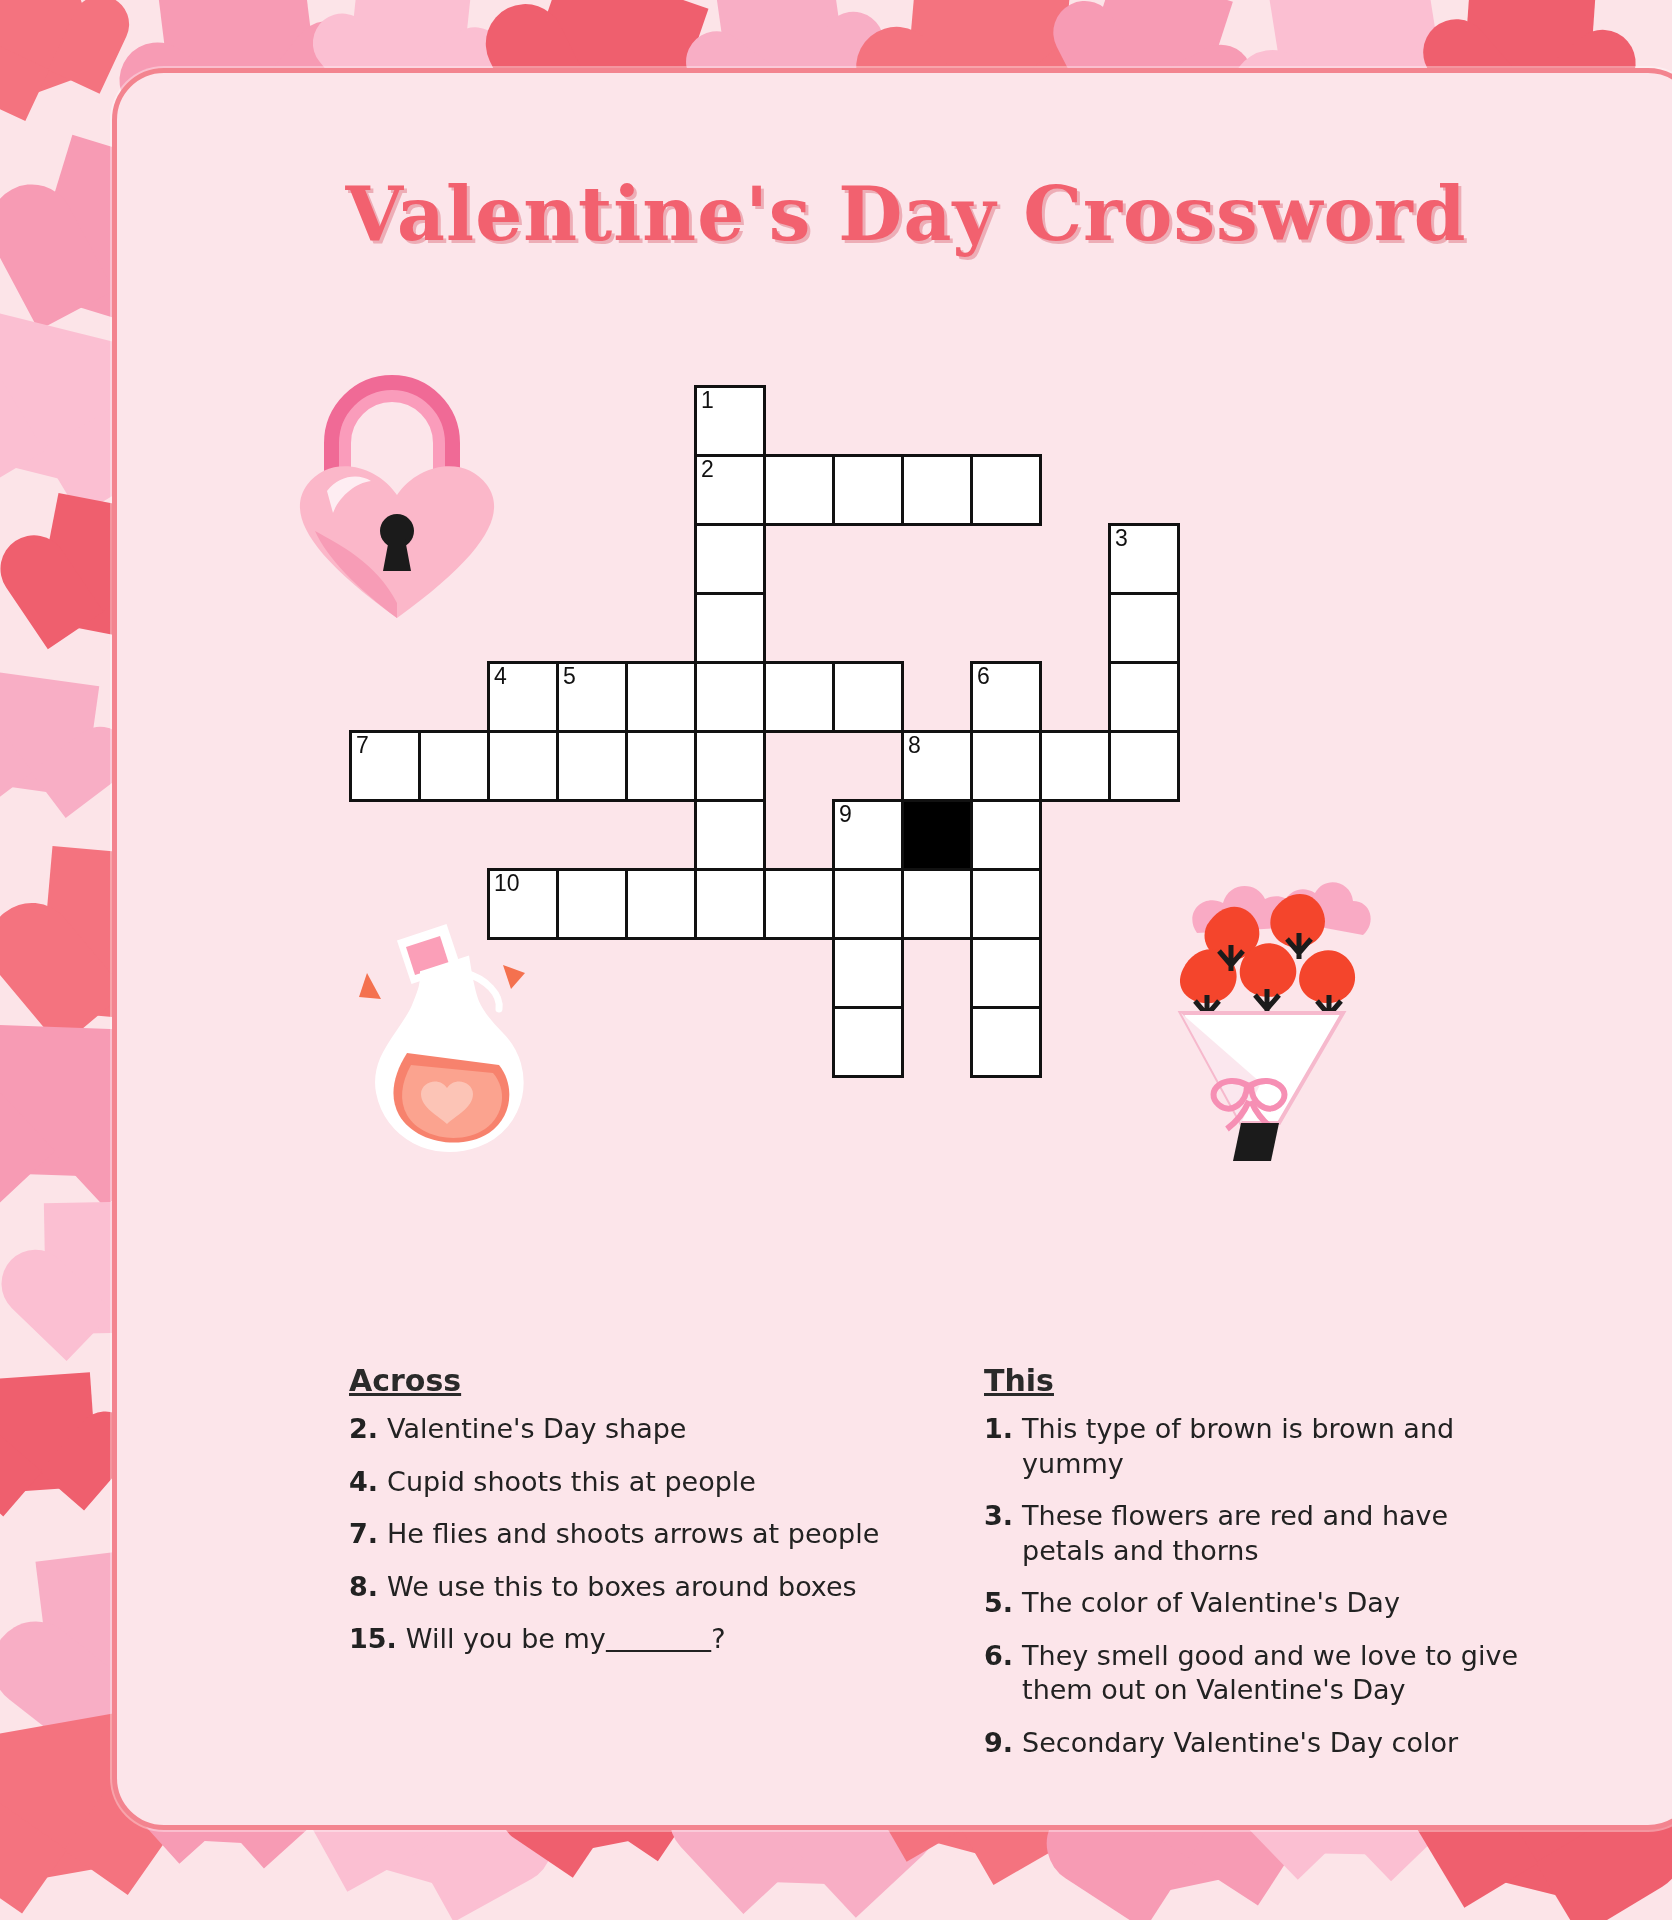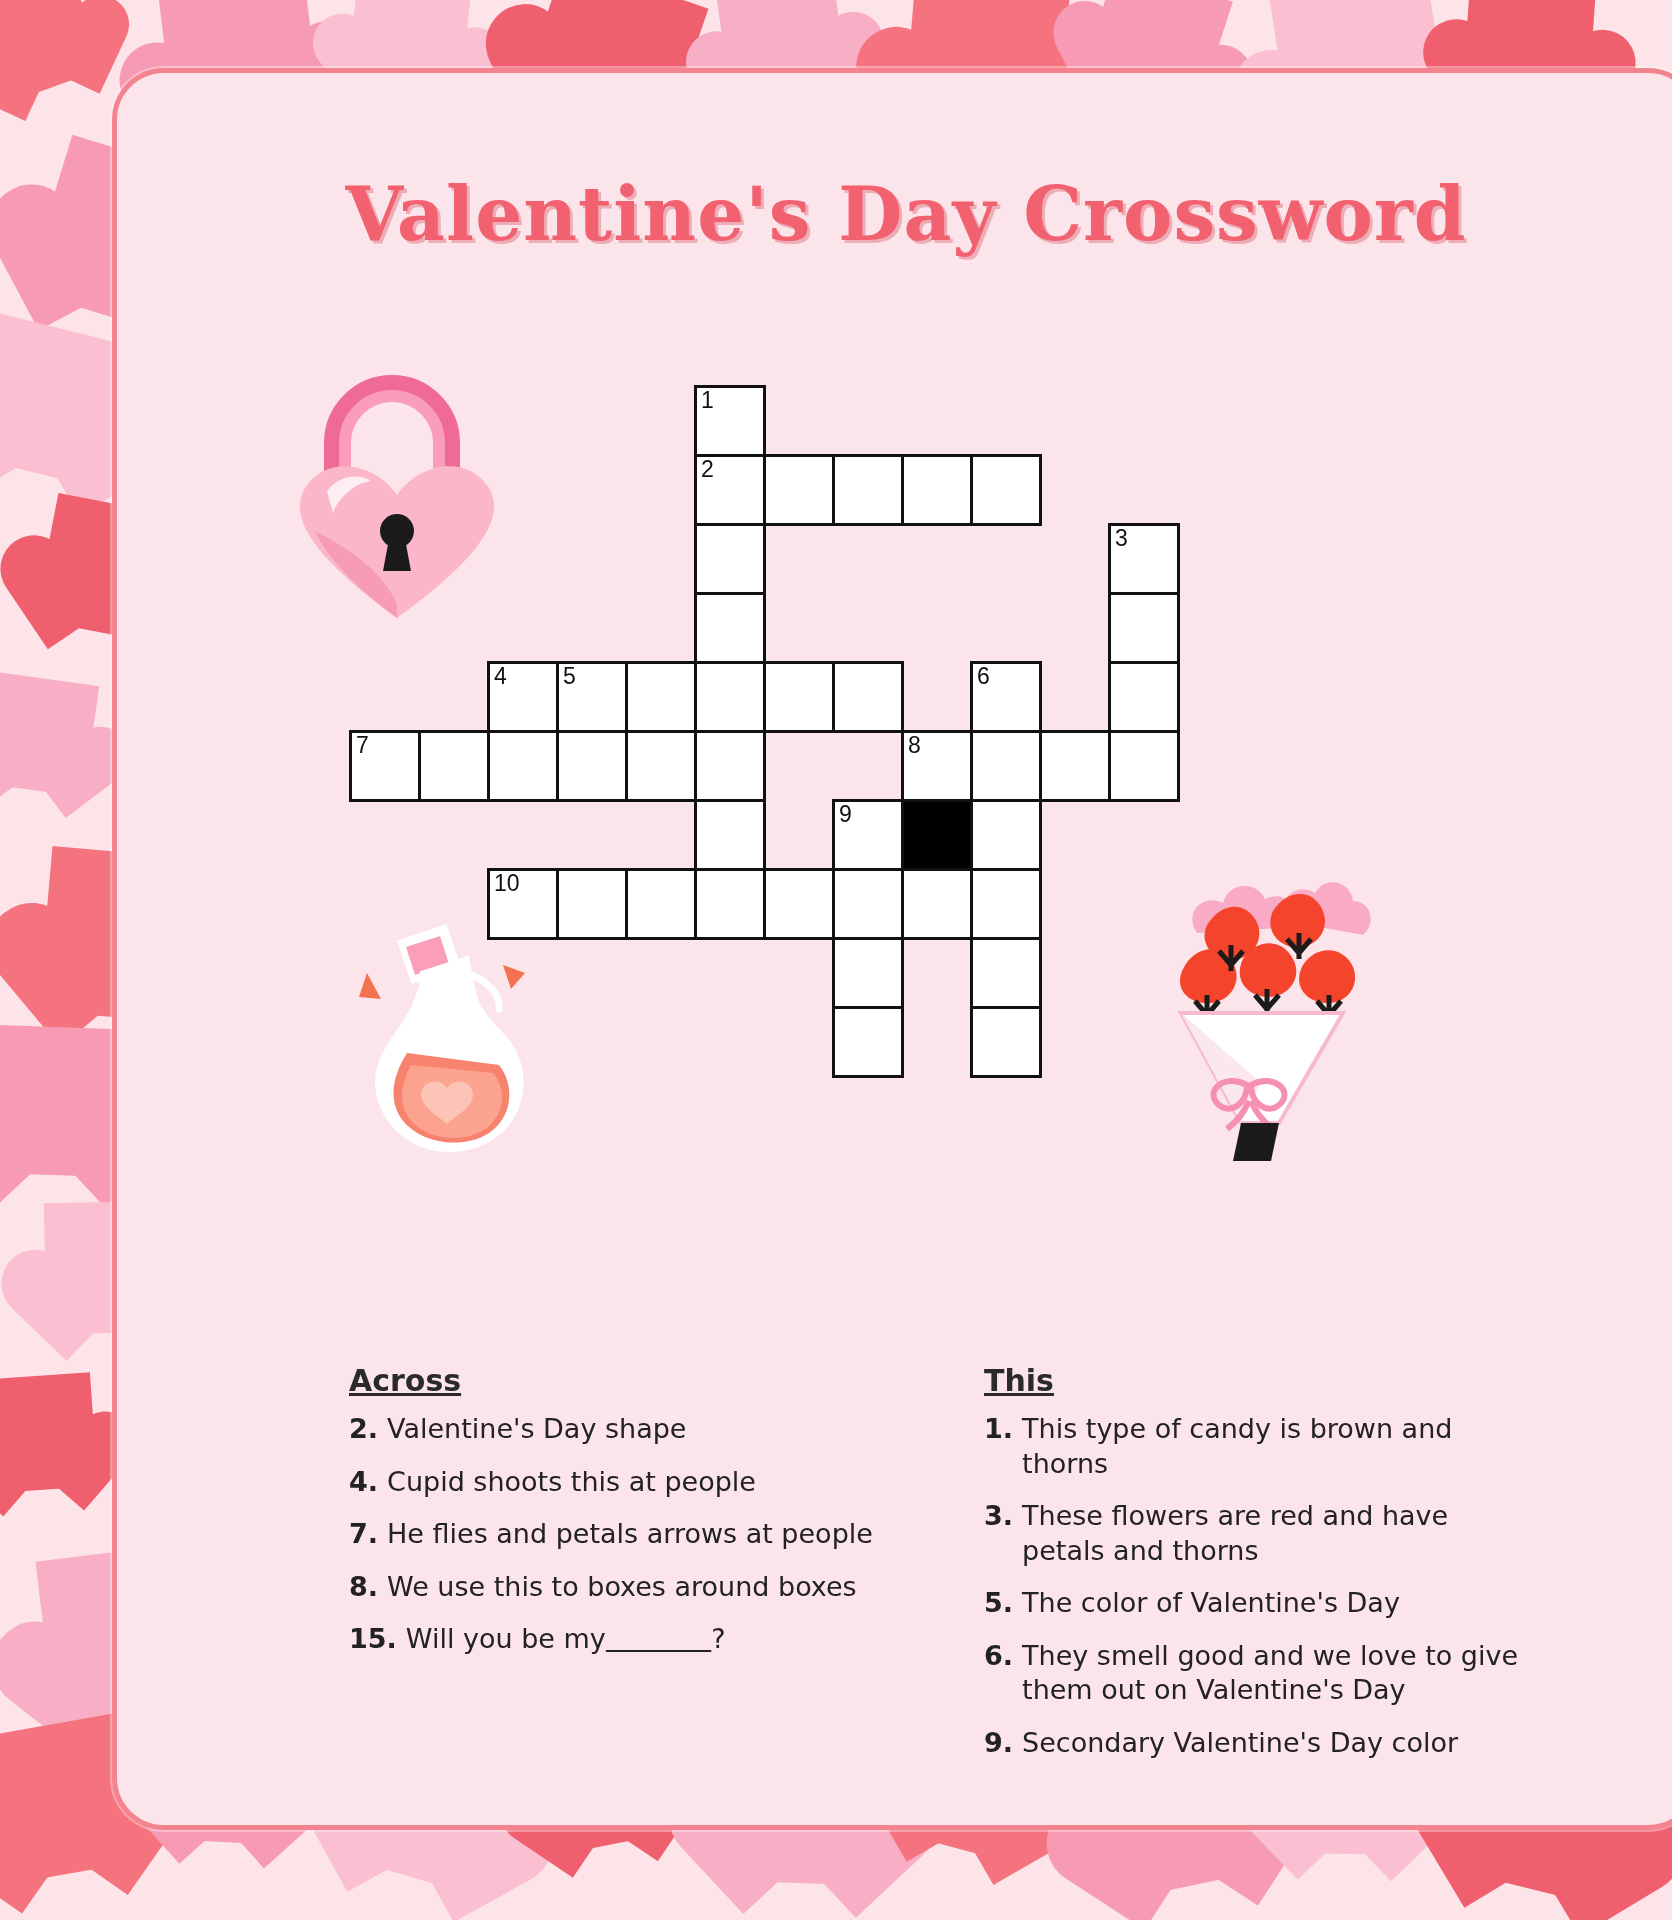--- a/index.html
+++ b/index.html
@@ -366,38 +366,38 @@
           <div class="clue">
             <span class="n">2.</span>
             <span>Valentine's Day shape</span>
           </div>
           <div class="clue">
             <span class="n">4.</span>
             <span>Cupid shoots this at people</span>
           </div>
           <div class="clue">
             <span class="n">7.</span>
-            <span>He flies and petals arrows at people</span>
+            <span>He flies and shoots arrows at people</span>
           </div>
           <div class="clue">
             <span class="n">8.</span>
             <span>We use this to boxes around boxes</span>
           </div>
           <div class="clue">
             <span class="n">15.</span>
             <span>Will you be my<span class="blank">&nbsp;&nbsp;&nbsp;&nbsp;&nbsp;&nbsp;&nbsp;&nbsp;&nbsp;&nbsp;&nbsp;</span>?</span>
           </div>
         </div>
     </div>
     <div class="clue-col">
       <div class="clue-head">This</div>
       <div id="down-list">
           <div class="clue">
             <span class="n">1.</span>
-            <span>This type of candy is brown and thorns</span>
+            <span>This type of brown is brown and yummy</span>
           </div>
           <div class="clue">
             <span class="n">3.</span>
             <span>These flowers are red and have petals and thorns</span>
           </div>
           <div class="clue">
             <span class="n">5.</span>
             <span>The color of Valentine's Day</span>
           </div>
           <div class="clue">

